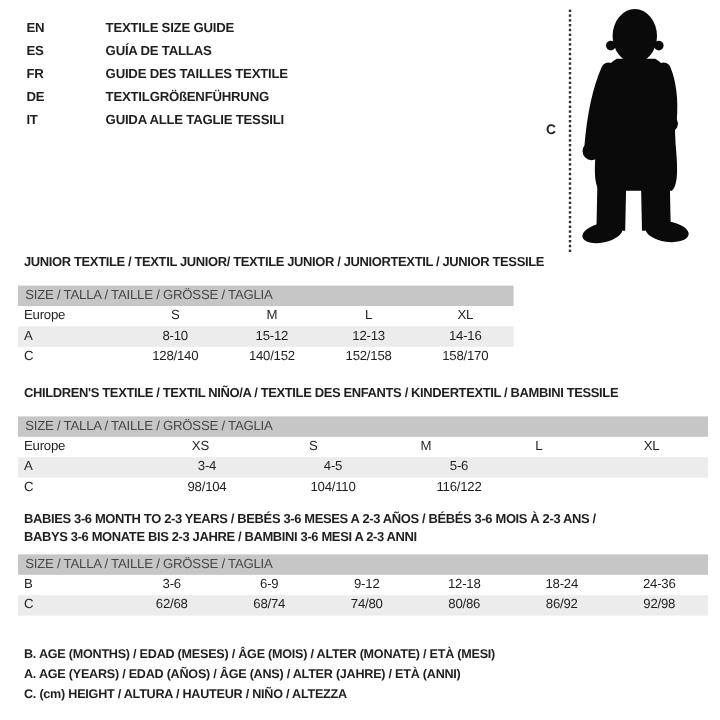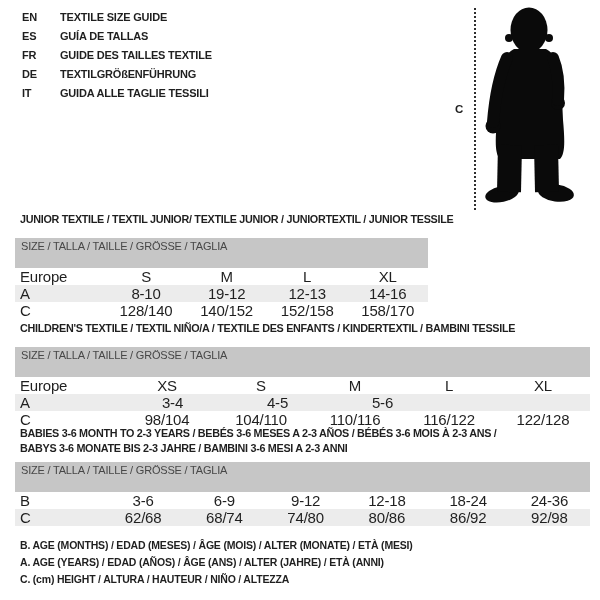--- a/index.html
+++ b/index.html
@@ -6,45 +6,45 @@
   body{
     width:600px;height:600px;position:relative;overflow:hidden;
     background:#ffffff;color:#1f1f1f;
     font-family:"Liberation Sans",sans-serif;
     -webkit-font-smoothing:antialiased;
   }
   .abs{position:absolute;}
 
   
   .langs{left:22px;top:11px;font-size:11px;font-weight:bold;letter-spacing:-0.2px;}
-  .lang-row{display:flex;height:19px;align-items:flex-start;}
+  .lang-row{display:flex;height:19px;align-items:flex-end;gap:28px;}
   .lang-code{width:38px;}
 
   
   .dotline{left:474px;top:8px;height:202px;width:0;border-left:2px dotted #2e2e2e;}
   .c-label{left:455px;top:103px;font-size:11.5px;font-weight:bold;}
   .baby-svg{left:480px;top:2px;}
 
   
   .size-table{left:15px;}
   .t1{top:213px;width:413px;}
   .t2{top:322px;width:575px;}
   .t3{top:426px;width:575px;}
   .tbl-title{
     font-size:10.8px;font-weight:bold;letter-spacing:-0.3px;
     line-height:12px;white-space:nowrap;margin:0 0 13px 5px;
   }
   .t3 .tbl-title{line-height:15px;margin:0 0 0 5px;}
   .t3 .tbl-title.last{margin-bottom:6px;}
   .bar{
-    height:30px;line-height:17px;background:#c6c6c6;color:#474747;
+    height:17px;line-height:17px;background:#c6c6c6;color:#474747;
     font-size:11px;letter-spacing:-0.2px;padding-left:6px;
     box-sizing:border-box;white-space:nowrap;overflow:hidden;
   }
-  .row{display:flex;height:17px;line-height:17.5px;font-size:15px;letter-spacing:-0.2px;}
+  .row{display:flex;height:17px;line-height:17.5px;font-size:11px;letter-spacing:-0.2px;}
   .row.shaded{background:#ececec;}
   .cell{text-align:center;overflow:hidden;white-space:nowrap;}
   .cell.lbl{text-align:left;padding-left:5px;box-sizing:border-box;width:50px;flex:none;}
   .t1 .cell{width:90.75px;}
   .t2 .cell{width:105px;}
   .t3 .cell{width:87.5px;}
 
   
   .footnotes{left:20px;top:537px;font-size:10.5px;font-weight:bold;letter-spacing:-0.2px;}
   .footnote{height:17px;line-height:17px;white-space:nowrap;}
@@ -102,21 +102,21 @@
   <div class="row">
     <span class="cell lbl">Europe</span>
     <span class="cell">S</span>
     <span class="cell">M</span>
     <span class="cell">L</span>
     <span class="cell">XL</span>
   </div>
   <div class="row shaded">
     <span class="cell lbl">A</span>
     <span class="cell">8-10</span>
-    <span class="cell">19-12</span>
+    <span class="cell">15-12</span>
     <span class="cell">12-13</span>
     <span class="cell">14-16</span>
   </div>
   <div class="row">
     <span class="cell lbl">C</span>
     <span class="cell">128/140</span>
     <span class="cell">140/152</span>
     <span class="cell">152/158</span>
     <span class="cell">158/170</span>
   </div>
@@ -136,23 +136,21 @@
   <div class="row shaded">
     <span class="cell lbl">A</span>
     <span class="cell">3-4</span>
     <span class="cell">4-5</span>
     <span class="cell">5-6</span>
   </div>
   <div class="row">
     <span class="cell lbl">C</span>
     <span class="cell">98/104</span>
     <span class="cell">104/110</span>
-    <span class="cell">110/116</span>
     <span class="cell">116/122</span>
-    <span class="cell">122/128</span>
   </div>
 </section>
 
 <section class="abs size-table t3">
   <div class="tbl-title">BABIES 3-6 MONTH TO 2-3 YEARS / BEBÉS 3-6 MESES A 2-3 AÑOS / BÉBÉS 3-6 MOIS À 2-3 ANS /</div>
   <div class="tbl-title last">BABYS 3-6 MONATE BIS 2-3 JAHRE / BAMBINI 3-6 MESI A 2-3 ANNI</div>
   <div class="bar">SIZE / TALLA / TAILLE / GRÖSSE / TAGLIA</div>
   <div class="row">
     <span class="cell lbl">B</span>
     <span class="cell">3-6</span>

